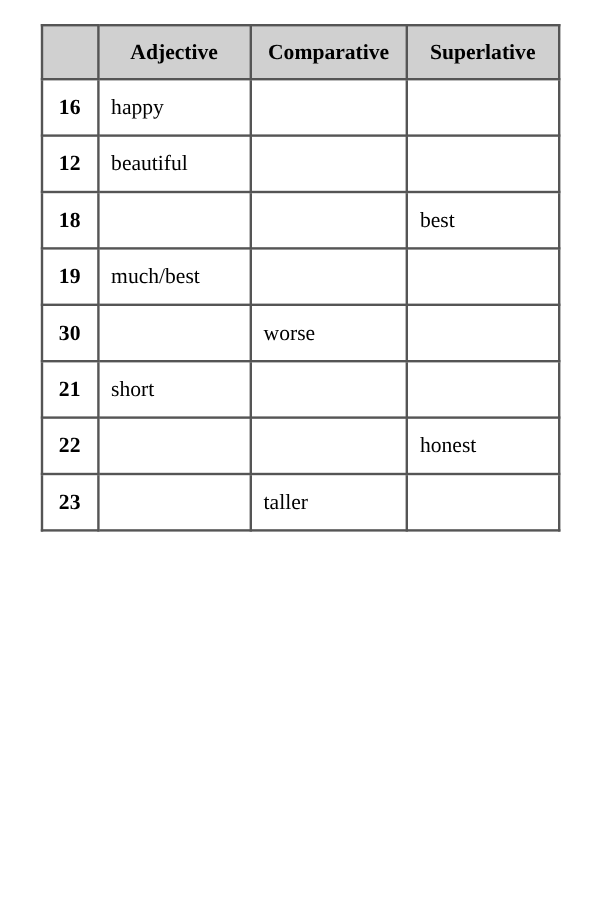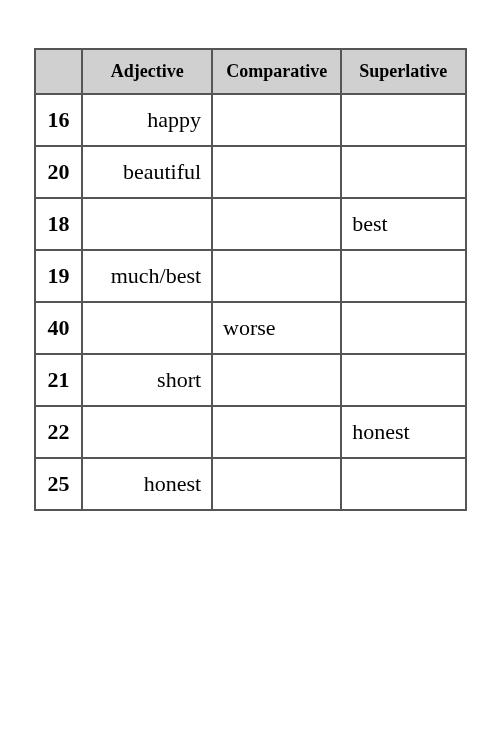--- a/index.html
+++ b/index.html
@@ -14,21 +14,20 @@
       background: #fff;
       display: flex;
       align-items: flex-start;
       justify-content: center;
       padding: 20px;
       font-family: Georgia, 'Times New Roman', serif;
     }
 
     .table-wrapper {
       width: 433px;
-      margin-top: 28px;
     }
 
     table {
       width: 100%;
       border-collapse: collapse;
       border: 2px solid #555;
     }
 
     thead tr th {
       background-color: #d0d0d0;
@@ -37,34 +36,33 @@
       text-align: center;
       font-size: 18px;
       font-weight: bold;
       vertical-align: middle;
       line-height: 1.3;
     }
 
     tbody tr td {
       border: 2px solid #555;
       padding: 12px 10px;
-      font-size: 22px;
+      font-size: 18px;
       vertical-align: middle;
       min-height: 60px;
     }
 
     tbody tr td:first-child {
       text-align: center;
       font-weight: bold;
       width: 50px;
     }
 
     tbody tr td:nth-child(2) {
       width: 140px;
-      text-align: right;
     }
 
     tbody tr td:nth-child(3) {
       width: 135px;
       border-radius: 18px;
     }
 
     tbody tr td:nth-child(4) {
       width: 135px;
     }
@@ -83,56 +81,56 @@
       </tr>
     </thead>
     <tbody id="table-body">
     <tr>
           <td>16</td>
           <td>happy</td>
           <td></td>
           <td></td>
         </tr>
         <tr>
-          <td>20</td>
+          <td>12</td>
           <td>beautiful</td>
           <td></td>
           <td></td>
         </tr>
         <tr>
           <td>18</td>
           <td></td>
           <td></td>
           <td>best</td>
         </tr>
         <tr>
           <td>19</td>
           <td>much/best</td>
           <td></td>
           <td></td>
         </tr>
         <tr>
-          <td>40</td>
+          <td>30</td>
           <td></td>
           <td>worse</td>
           <td></td>
         </tr>
         <tr>
           <td>21</td>
           <td>short</td>
           <td></td>
           <td></td>
         </tr>
         <tr>
           <td>22</td>
           <td></td>
           <td></td>
           <td>honest</td>
         </tr>
         <tr>
-          <td>25</td>
-          <td>honest</td>
+          <td>23</td>
           <td></td>
+          <td>taller</td>
           <td></td>
         </tr>
       </tbody>
   </table>
 </div>
 
 </body></html>

